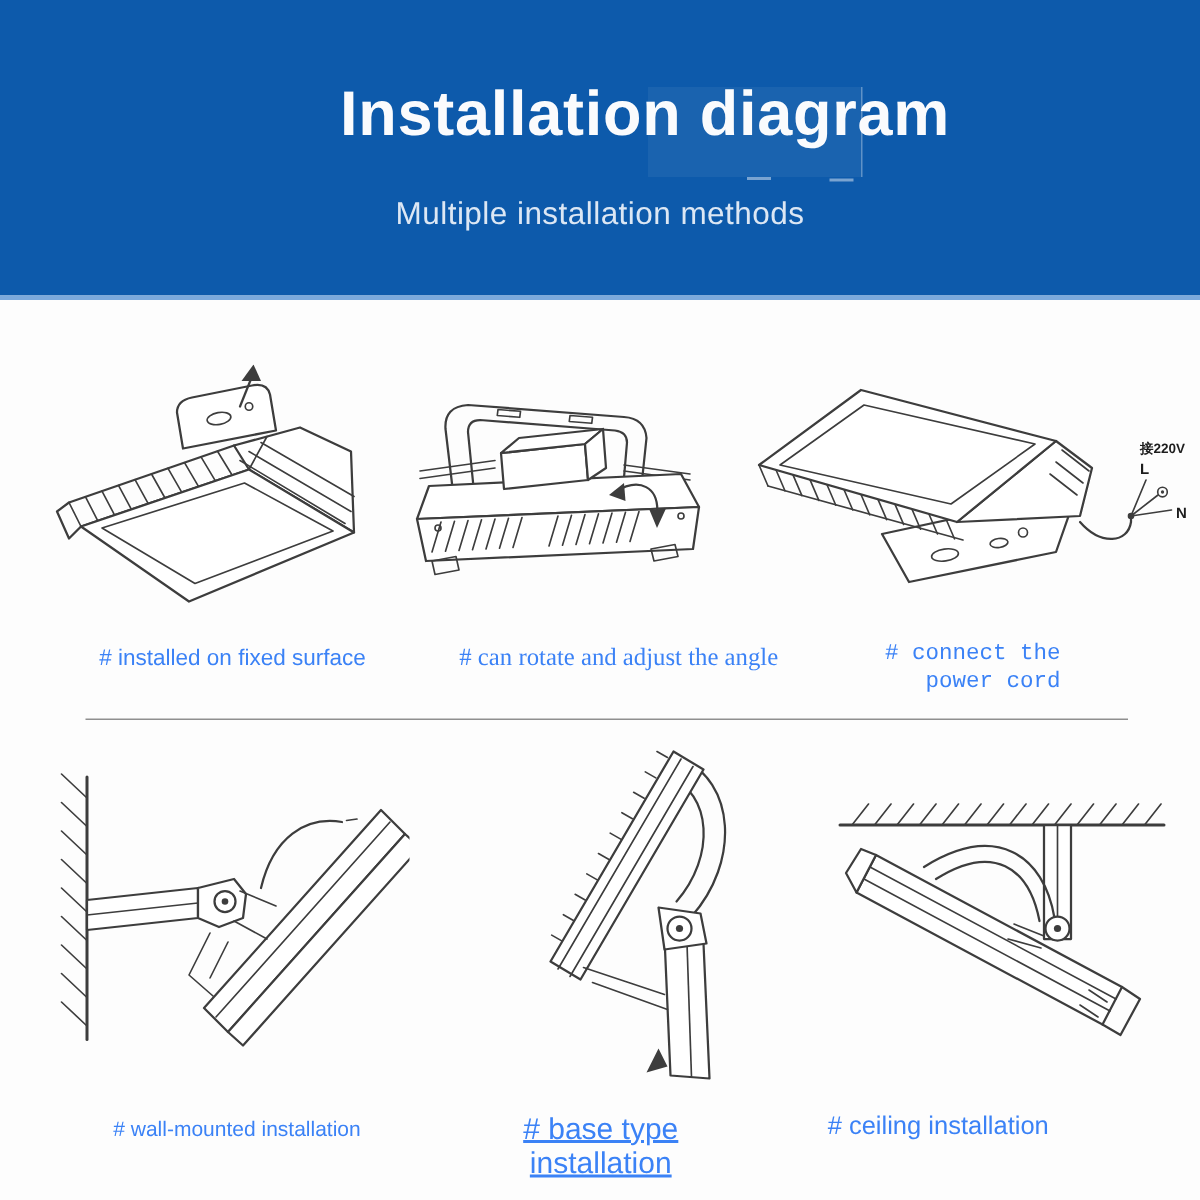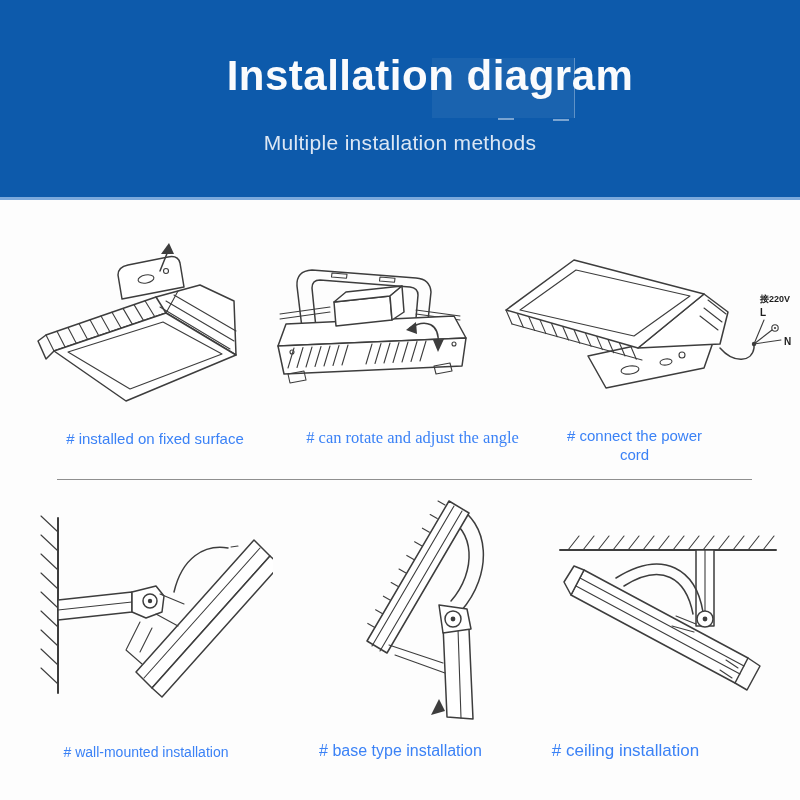--- a/index.html
+++ b/index.html
@@ -40,23 +40,23 @@
   .ln{fill:none;stroke:#3d3d3d;stroke-width:1.5;stroke-linecap:round;stroke-linejoin:round;}
   .lt{fill:none;stroke:#3d3d3d;stroke-width:1.1;stroke-linecap:round;stroke-linejoin:round;}
   .wh{fill:#ffffff;stroke:#3d3d3d;stroke-width:1.5;stroke-linejoin:round;}
   .fl{fill:#3d3d3d;stroke:none;}
   .svg-label{font-family:"Liberation Sans",sans-serif;fill:#1d1d1d;font-weight:bold;}
   
   .caption{position:absolute;color:#3b82f6;}
   .cap-center{text-align:center;}
   .cap1{left:55px;top:430px;width:200px;font-size:15px;}
   .cap2{left:290px;top:428px;width:245px;font-size:16.5px;font-family:Liberation Serif, serif;}
-  .cap3{left:562px;top:427px;width:145px;font-size:15px;line-height:1.25;text-align:center;}
-  .cap4{left:46px;top:744px;width:200px;font-size:14px;}
-  .cap5{left:308px;top:742px;width:185px;font-size:16px;}
+  .cap3{left:562px;top:427px;width:145px;font-size:15px;line-height:1.25;text-align:right;font-family:Liberation Mono, monospace;}
+  .cap4{left:58px;top:744px;width:200px;font-size:14px;}
+  .cap5{left:308px;top:742px;width:185px;font-size:20px;text-decoration:underline;}
   .cap6{left:528px;top:741px;width:195px;font-size:17px;}
   
   .divider{position:absolute;left:57px;top:479px;width:695px;height:1px;background:#8f8f8f;}
 </style>
 </head>
 <body>
 
 <div class="stage">
 
   <div class="hero">

